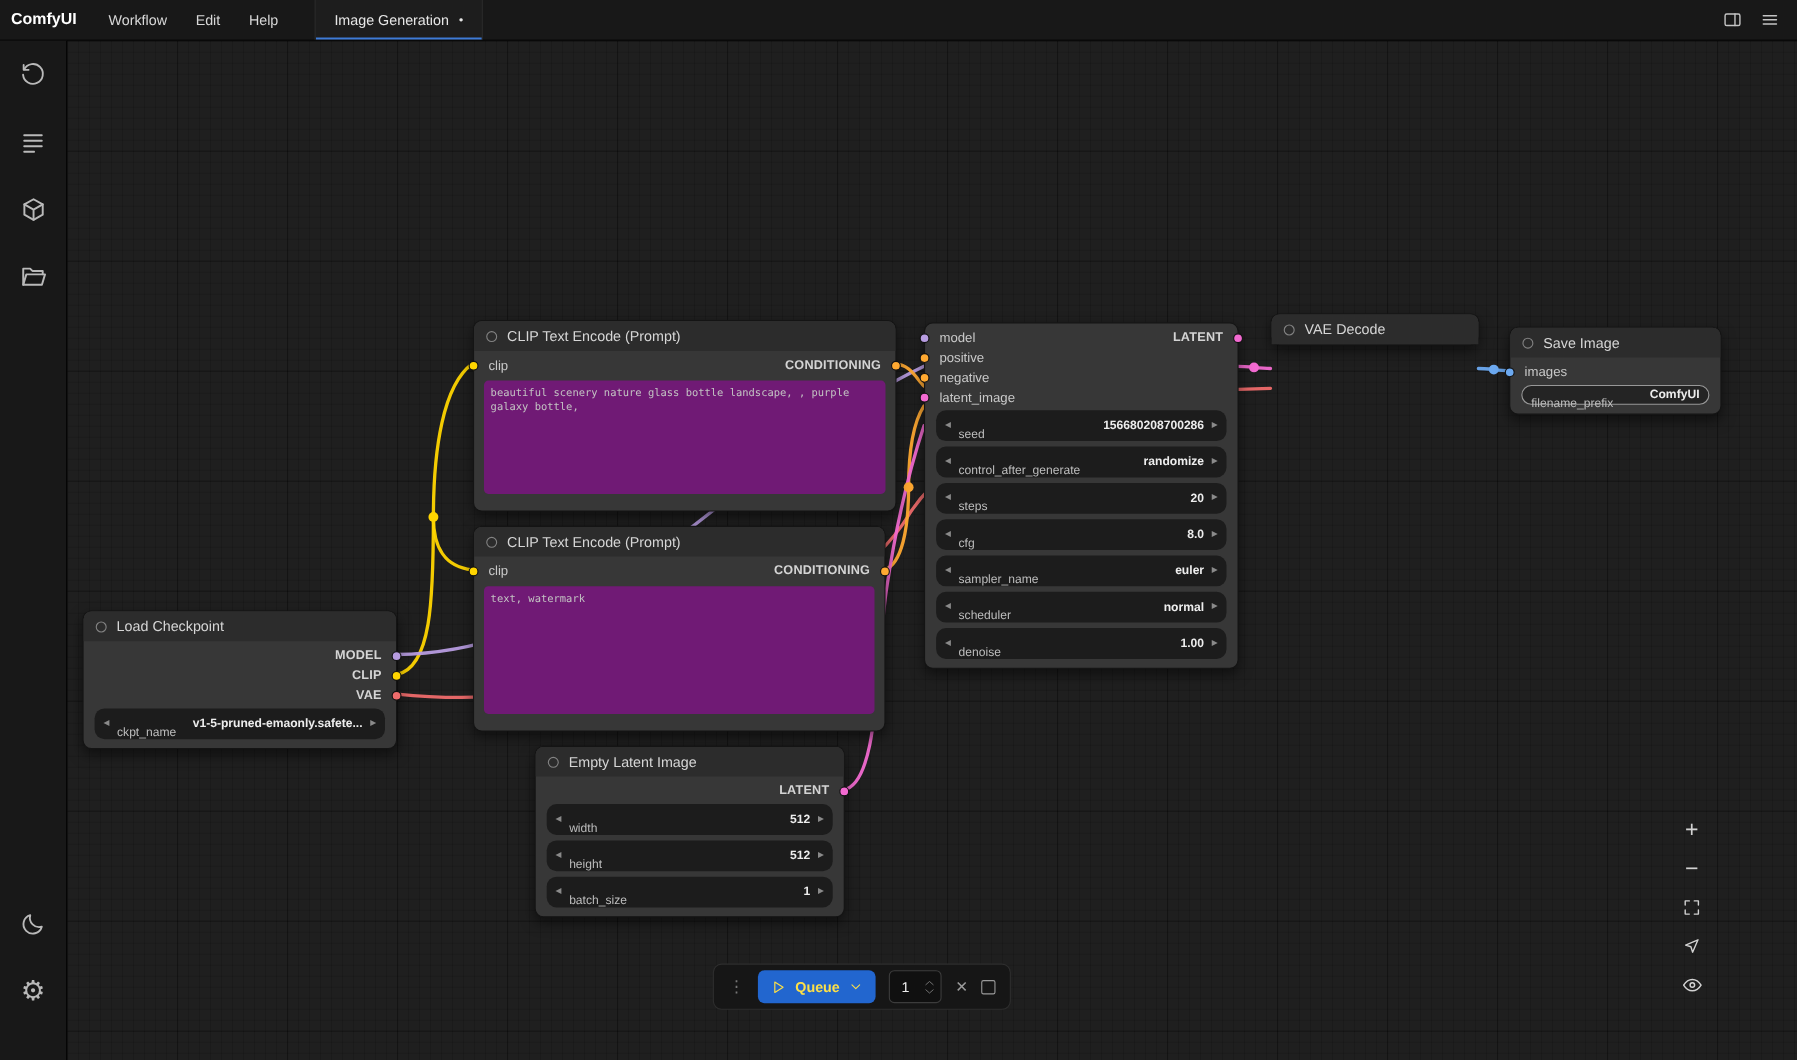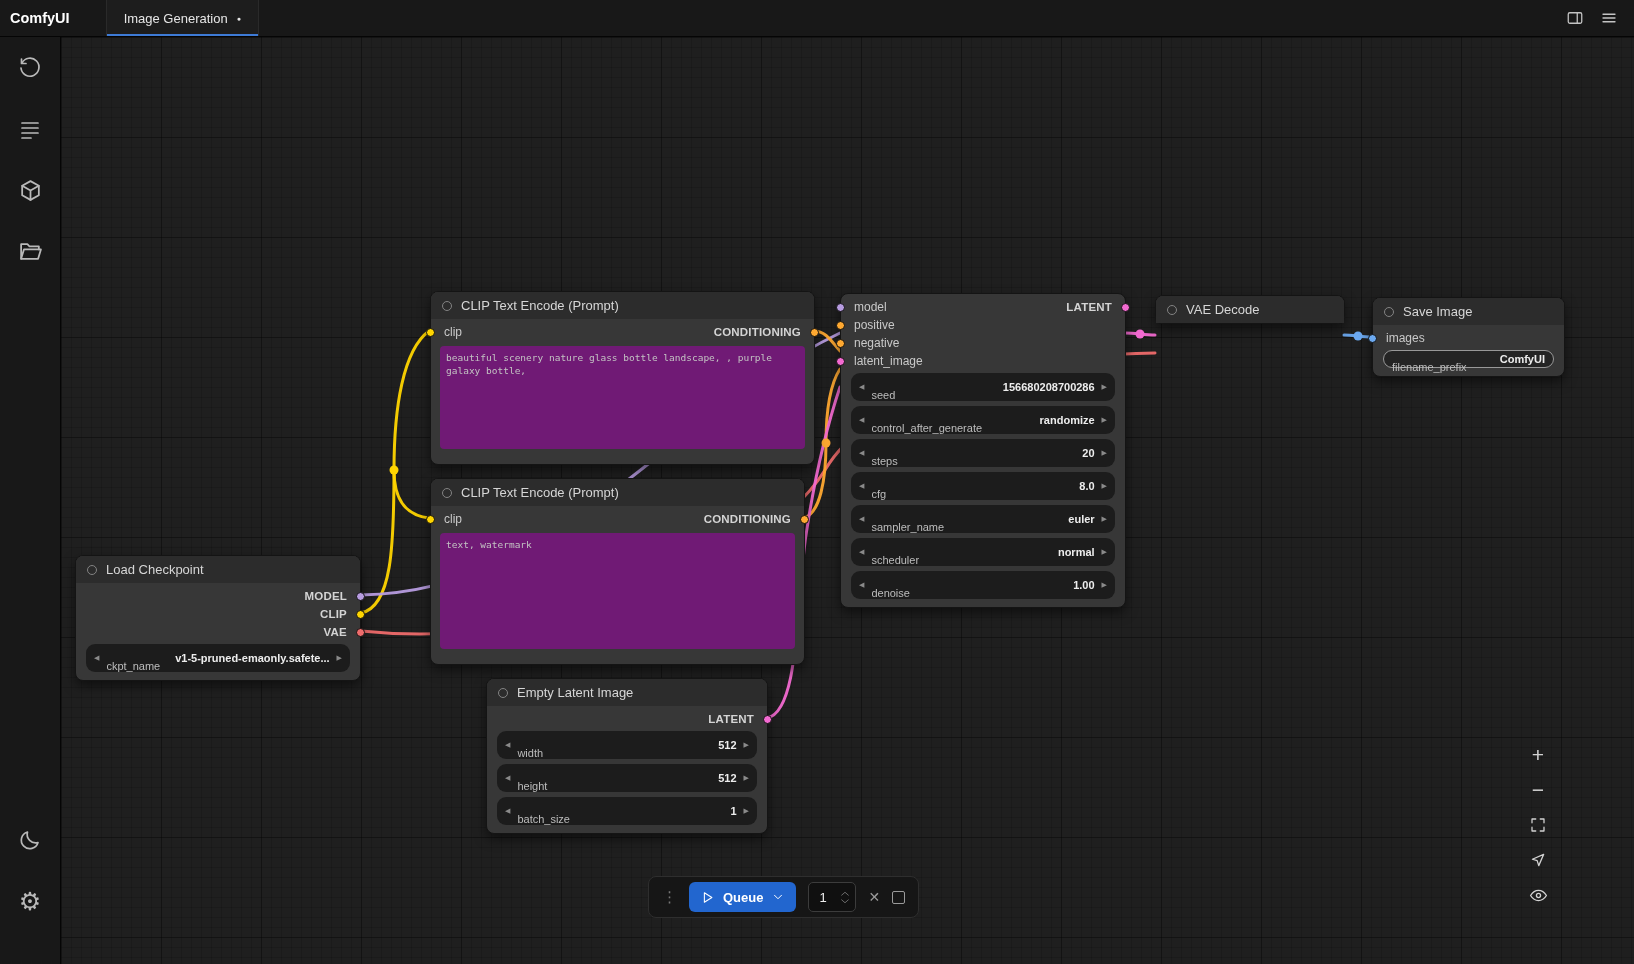--- a/index.html
+++ b/index.html
@@ -71,41 +71,46 @@
   .prompt-text { flex:1; margin:5px 9px 9px; background:#701a75; border-radius:4px; padding:5px 6px;
     font-family:"DejaVu Sans Mono",monospace; font-size:9.5px; color:#c3c3c3; line-height:1.4;
     overflow:hidden; }
 
   
   .queue-bar { position:absolute; left:648px; top:876px; height:42px; z-index:6; background:#161616;
     border:1px solid #2e2e2e; border-radius:8px; display:flex; align-items:center; gap:12px;
     padding:0 13px; }
   .qhandle { color:#777; font-size:15px; cursor:grab; }
   .queue-btn { height:30px; background:#2266cf; border-radius:6px; display:flex; align-items:center;
-    gap:8px; padding:0 11px; color:#ffffff; font-size:13px; font-weight:600; }
+    gap:8px; padding:0 11px; color:#fde047; font-size:13px; font-weight:600; }
   .qcount { width:48px; height:30px; background:#101010; border:1px solid #3c3c3c; border-radius:5px;
     display:flex; align-items:center; padding-left:10px; color:#eee; font-size:13px; }
   .qnum { flex:1; }
   .steppers { display:flex; flex-direction:column; gap:1px; padding-right:5px; color:#8d8d8d; }
   .qicon { color:#9a9a9a; font-size:14px; }
   .qstop { width:13px; height:13px; border:1.7px solid #9a9a9a; border-radius:2px; }
 
   
   .zoom-panel { position:absolute; left:1522px; top:742px; width:32px; z-index:6; display:flex;
     flex-direction:column; gap:9px; align-items:center; }
   .zbtn { width:27px; height:26px; display:flex; align-items:center; justify-content:center;
     color:#d2d2d2; font-size:21px; border-radius:5px; }
 
   .icon-svg { fill:none; stroke:currentColor; stroke-width:1.7; stroke-linecap:round; stroke-linejoin:round; }
 </style>
 </head>
 <body>
 
 <header class="topbar">
   <div class="logo">ComfyUI</div>
+  <nav class="menus">
+    <div class="menu-item">Workflow</div>
+    <div class="menu-item">Edit</div>
+    <div class="menu-item">Help</div>
+  </nav>
   <div class="tab">
     <span>Image Generation</span>
     <span class="tab-dot">●</span>
   </div>
   <div class="topbar-right">
     <div class="tb-icon">
       <svg class="icon-svg" width="18" height="18" viewBox="0 0 24 24">
           <rect x="3" y="5" width="18" height="14" rx="2"></rect>
           <line x1="15" y1="5" x2="15" y2="19"></line>
         </svg>
@@ -325,21 +330,21 @@
     </div>
     <div class="widget">
       <span class="arrow">◀</span>
       <span class="wlabel">denoise</span>
       <span class="wvalue">1.00</span>
       <span class="arrow">▶</span>
     </div>
   </div>
 </section>
 
-<section class="node" style="left:1155px;top:295px;width:190px;gap:30px;">
+<section class="node" style="left:1155px;top:285px;width:190px;gap:30px;">
   <div class="ntitle">
     <span class="status-dot"></span>
     <span class="ntitle-text">VAE Decode</span>
   </div>
 </section>
 
 <section class="node" style="left:1372px;top:297px;width:193px;">
   <div class="ntitle">
     <span class="status-dot"></span>
     <span class="ntitle-text">Save Image</span>

